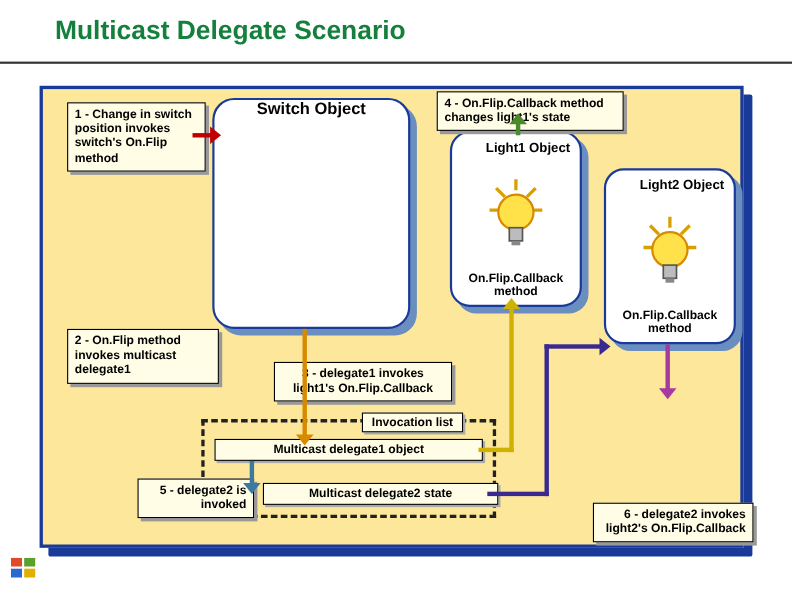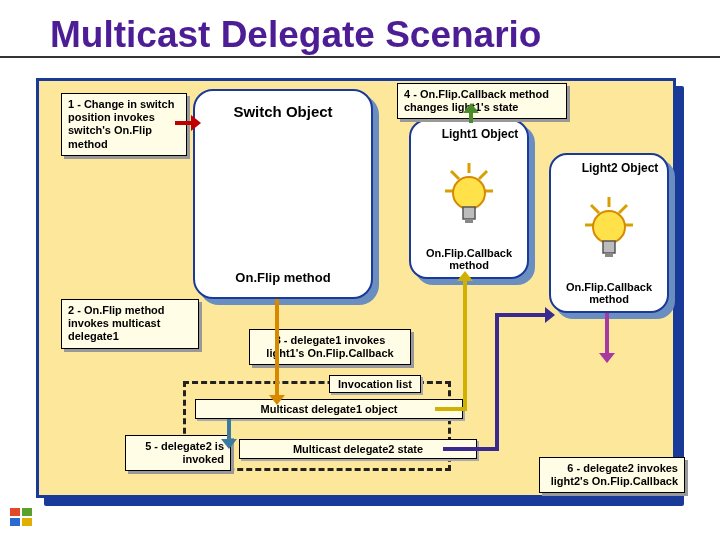--- a/index.html
+++ b/index.html
@@ -8,23 +8,23 @@
     background: #fff;
     width: 720px;
     height: 540px;
     position: relative;
     overflow: hidden;
   }
   .title {
     position: absolute;
     left: 50px;
     top: 14px;
-    font-size: 37px;
-    font-weight: bold;
-    color: #4c1d95;
+    font-size: 24px;
+    font-weight: bold;
+    color: #15803d;
   }
   .title-underline {
     position: absolute;
     left: 0;
     top: 56px;
     width: 720px;
     height: 2px;
     background: #333;
   }
   .canvas {
@@ -61,21 +61,20 @@
     position: absolute;
     left: 154px; top: 8px;
     width: 180px; height: 210px;
     background: #fff;
     border: 2px solid #1a3a9a;
     border-radius: 20px;
     box-sizing: border-box;
     text-align: center;
   }
   .switch-title {
-    margin-top: 12px;
     font-size: 15px;
     font-weight: bold;
   }
   .switch-bottom {
     position: absolute;
     bottom: 12px;
     width: 100%;
     text-align: center;
     font-size: 13px;
     font-weight: bold;
@@ -141,21 +140,21 @@
     padding: 2px 8px;
     font-size: 11px;
     font-weight: bold;
     box-shadow: 2px 2px 0 #aaa;
   }
   
   .del-bar {
     position: absolute;
     background: #fffde5;
     border: 1px solid #000;
-    padding: 3px 18px;
+    padding: 3px 6px;
     font-size: 11px;
     font-weight: bold;
     box-shadow: 2px 2px 0 #aaa;
   }
   .logo {
     position: absolute;
     left: 10px;
     bottom: 8px;
   }
   .arrow-line {
@@ -173,21 +172,20 @@
 <div class="title">Multicast Delegate Scenario</div>
 <div class="title-underline"></div>
 
 <div class="canvas">
   <div class="outer-shadow"></div>
   <div class="outer-card">
 
     <div class="switch-shadow"></div>
     <div class="switch-card">
       <div class="switch-title">Switch Object</div>
-      <div class="switch-bottom">On.Flip method</div>
     </div>
 
     <div class="light-shadow" style="left:376px; top:44px;"></div>
     <div class="light-card" style="left:370px; top:38px;">
       <div class="light-title">Light1 Object</div>
       <div class="bulb">
         <svg width="56" height="70" viewBox="0 0 56 70">
           <g>
             <line x1="28" y1="2" x2="28" y2="12" stroke="#d7a000" stroke-width="3"></line>
             <line x1="10" y1="10" x2="18" y2="18" stroke="#d7a000" stroke-width="3"></line>

